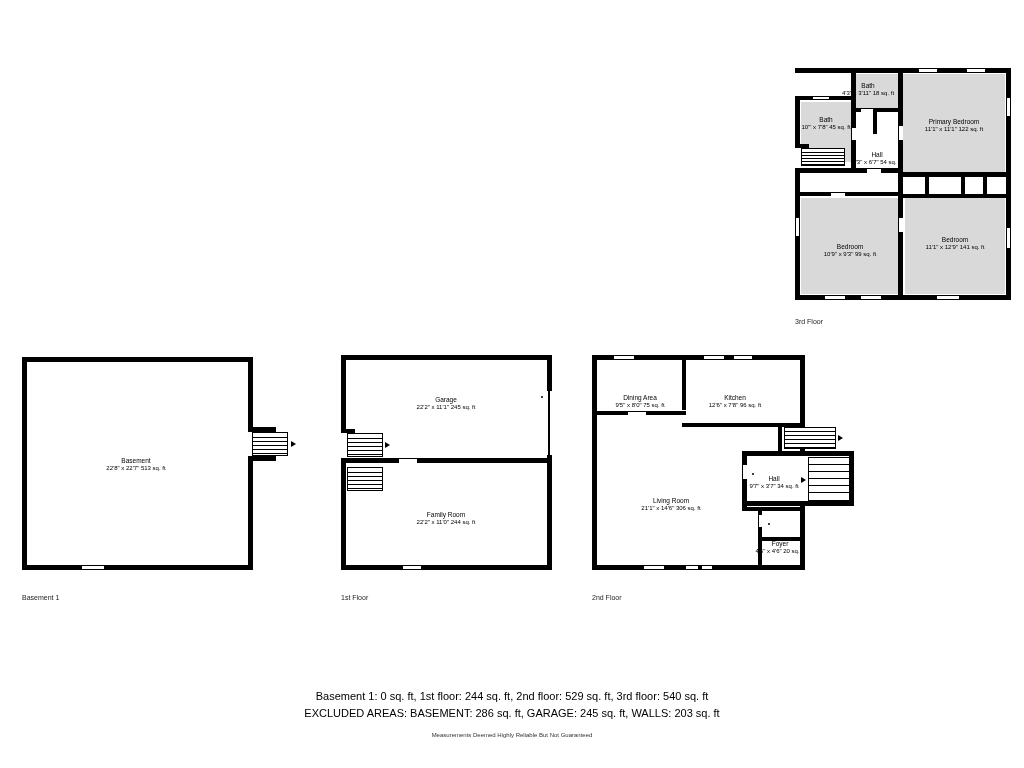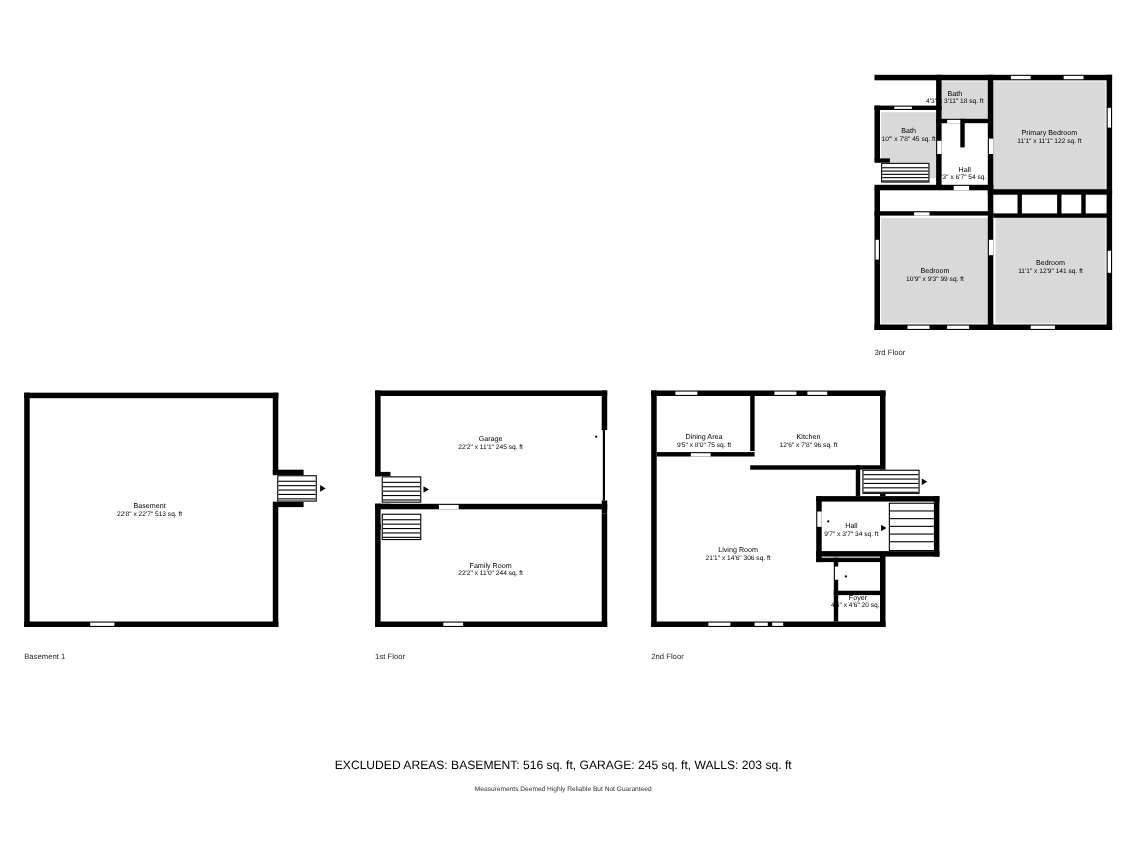--- a/index.html
+++ b/index.html
@@ -346,15 +346,16 @@
     <span class="dims">9'7" x 3'7" 34 sq. ft</span>
   </div>
   <div class="label" style="left:148px; top:185px; width:80px;">
     <span class="name">Foyer</span>
     <span class="dims">4'6" x 4'6" 20 sq. ft</span>
   </div>
 </div>
 <div class="floor-caption" style="left:592px; top:594px;">2nd Floor</div>
 
 <div class="summary" style="top:687px;">
-  <div class="breakdown">EXCLUDED AREAS: BASEMENT: 516 sq. ft, GARAGE: 245 sq. ft, WALLS: 203 sq. ft</div>
+  <div class="breakdown">Basement 1: 0 sq. ft, 1st floor: 244 sq. ft, 2nd floor: 529 sq. ft, 3rd floor: 540 sq. ft</div>
+  <div class="breakdown">EXCLUDED AREAS: BASEMENT: 286 sq. ft, GARAGE: 245 sq. ft, WALLS: 203 sq. ft</div>
   <div class="disclaimer">Measurements Deemed Highly Reliable But Not Guaranteed</div>
 </div>
 
 </body></html>

